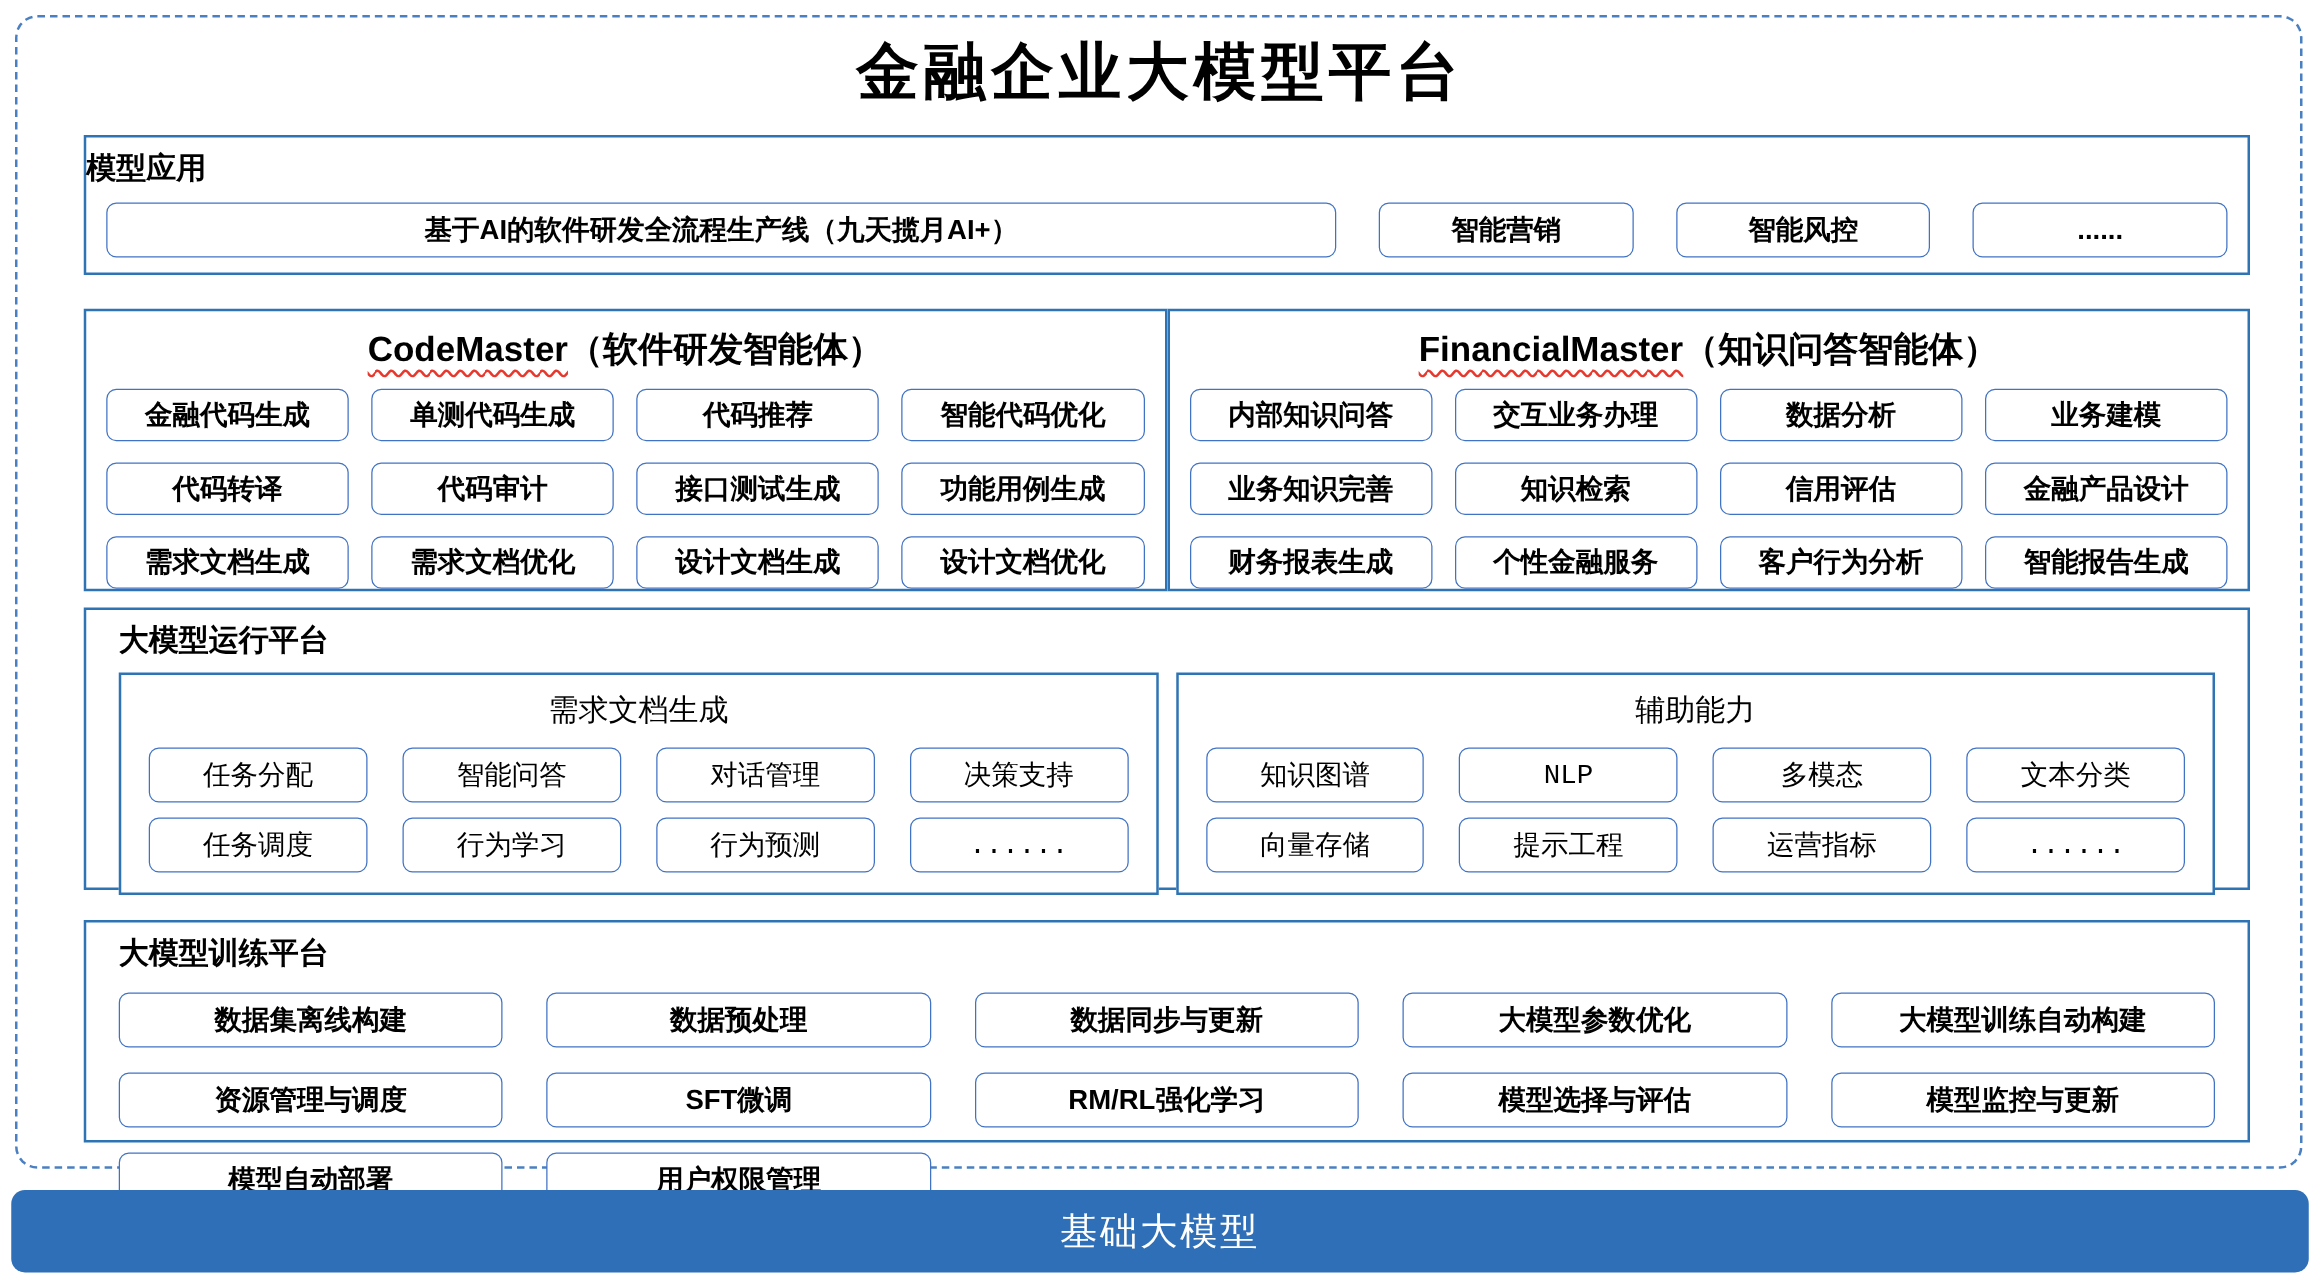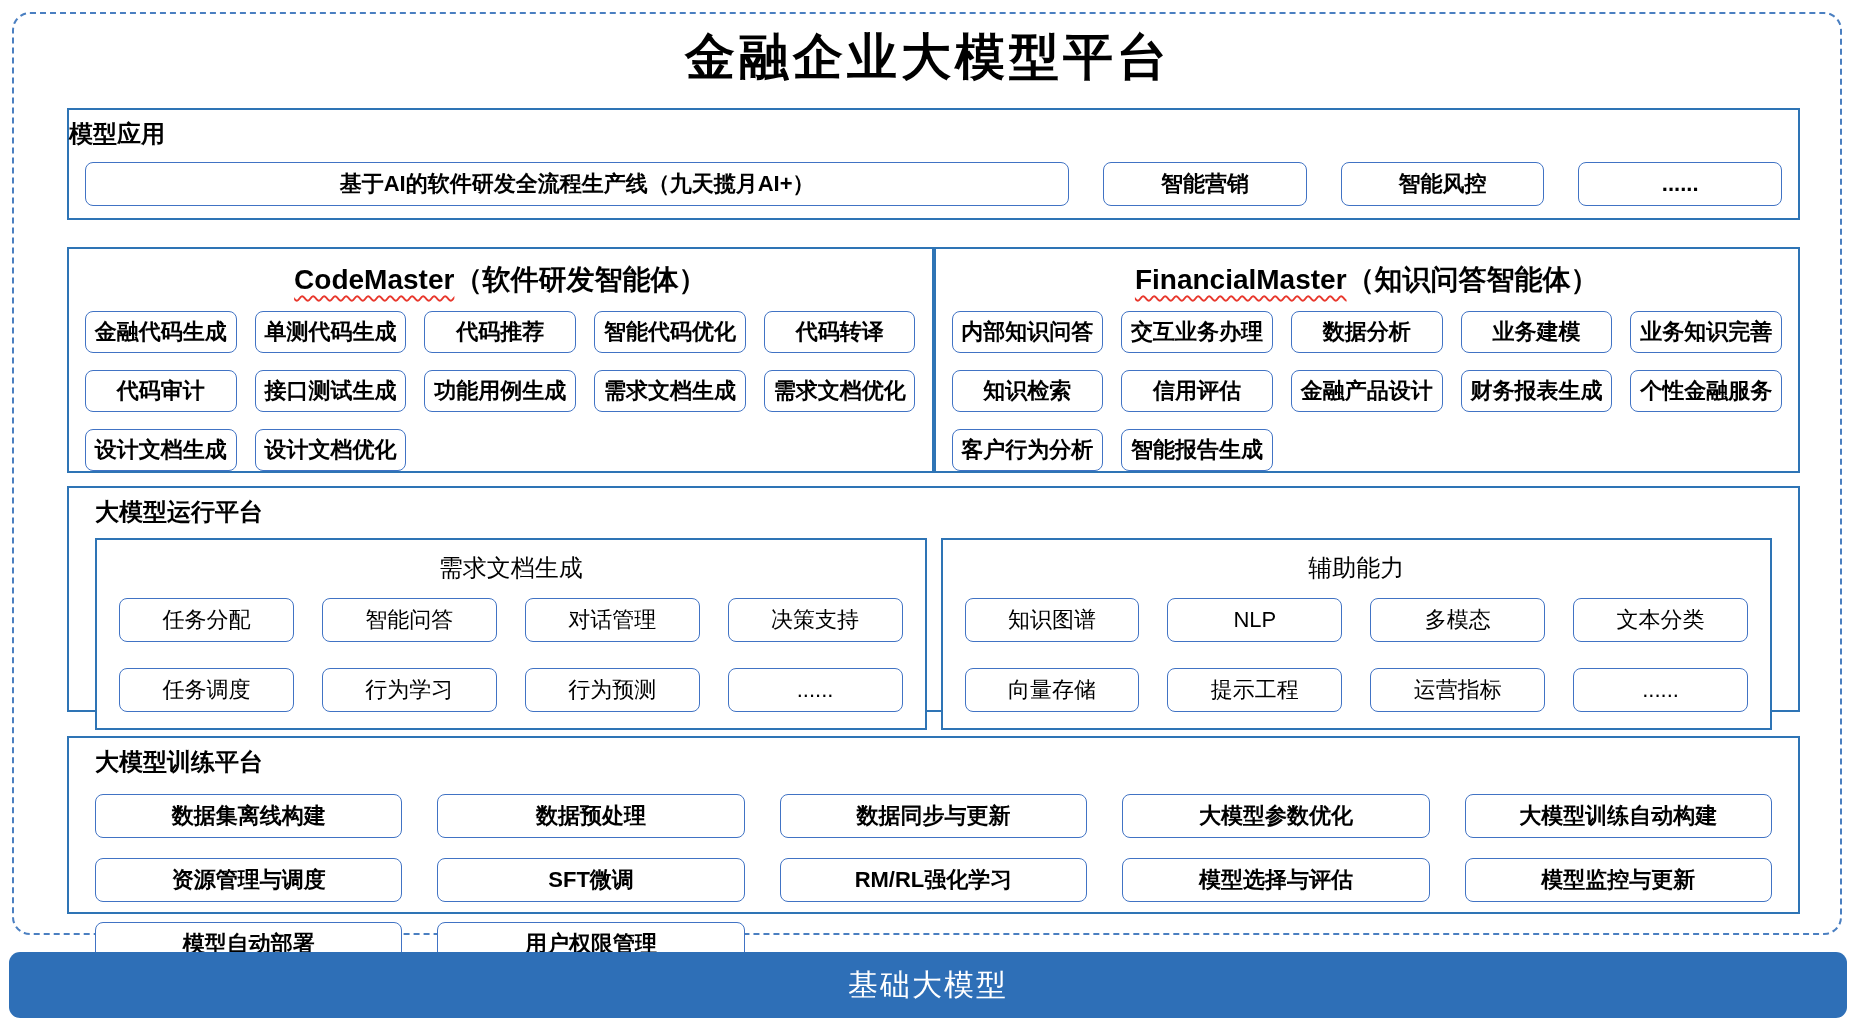--- a/index.html
+++ b/index.html
@@ -36,28 +36,28 @@
   .sec1-small { flex:1; }
   
   .sec2 { position:absolute; left:67px; right:56px; top:247px; height:226px; display:flex; }
   .panel { flex:1; border:2px solid #2e74b5; box-sizing:border-box; padding:6px 16px 0; background:#fff; }
   .panel-title { text-align:center; font-size:28px; font-weight:bold; padding:6px 0 12px; }
   .wavy {
     text-decoration-line:underline; text-decoration-style:wavy;
     text-decoration-color:#e8372c; text-decoration-thickness:2px;
     text-underline-offset:6px;
   }
-  .grid4x3 { display:grid; grid-template-columns:repeat(5,1fr); gap:17px 18px; }
+  .grid4x3 { display:grid; grid-template-columns:repeat(4,1fr); gap:17px 18px; }
   .grid4x3 .ibox { height:42px; }
   
   .sec3 { top:486px; height:226px; padding:0 26px; }
   .sec3-panels { display:flex; gap:14px; margin-top:10px; }
   .subpanel { flex:1; border:2px solid #2e74b5; box-sizing:border-box; padding:4px 22px 16px; background:#fff; }
   .subpanel-title { text-align:center; font-size:24px; font-weight:400; padding:8px 0 14px; }
-  .grid4x2 { display:grid; grid-template-columns:repeat(4,1fr); gap:26px 28px; }
+  .grid4x2 { display:grid; grid-template-columns:repeat(4,1fr); gap:12px 28px;font-family:Liberation Mono, monospace; }
   .grid4x2 .ibox { height:44px; font-weight:400; }
   
   .sec4 { top:736px; height:178px; padding:0 26px; }
   .grid6x2 { display:grid; grid-template-columns:repeat(5,1fr); gap:20px 35px; margin-top:16px; }
   .grid6x2 .ibox { height:44px; }
   
   .base-bar {
     position:absolute; left:9px; right:9px; top:952px; height:66px;
     background:#2e6fb7; color:#ffffff; display:flex; align-items:center;
     justify-content:center; font-size:30px; letter-spacing:2px;border-radius:11px;

